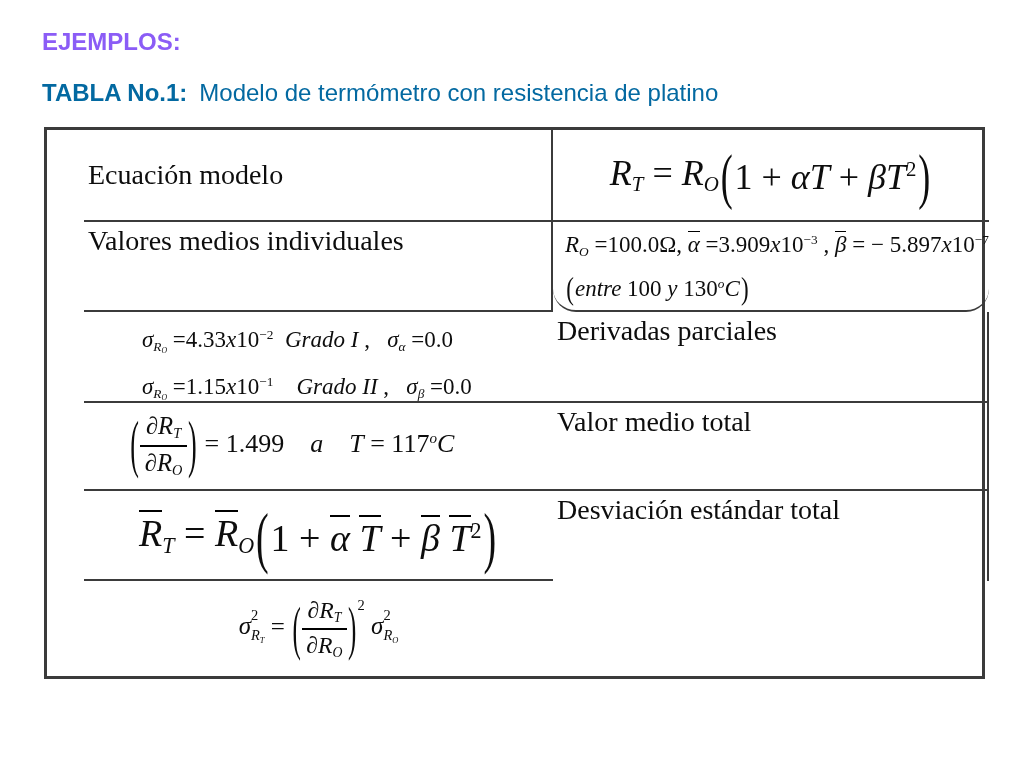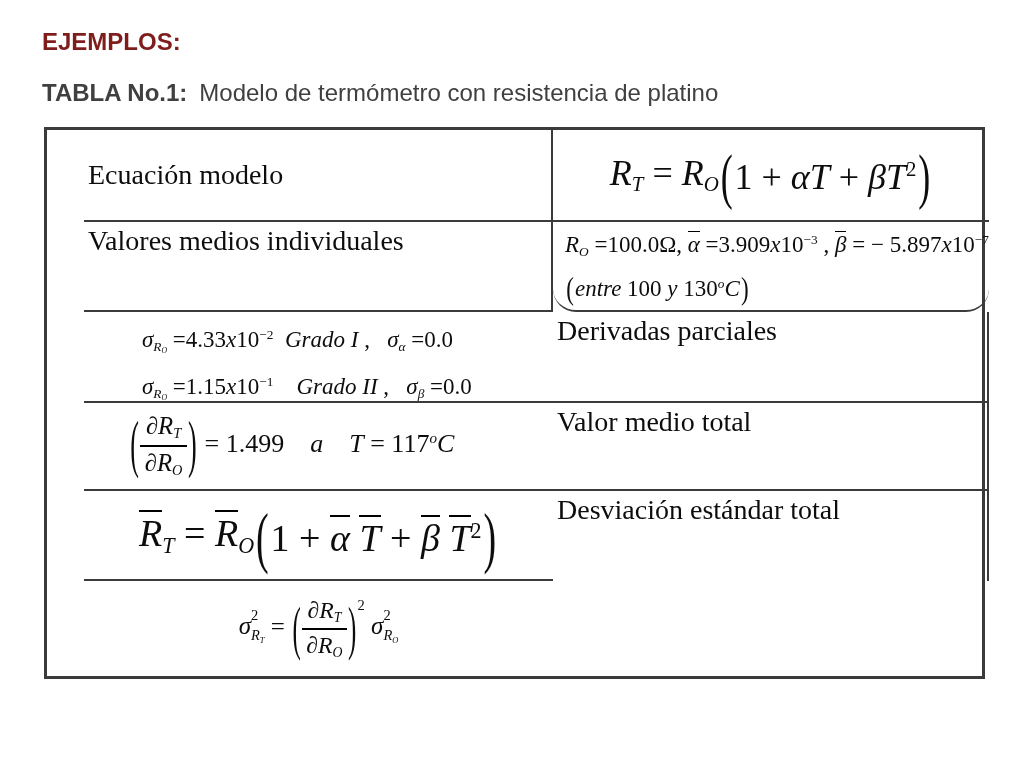--- a/index.html
+++ b/index.html
@@ -1,23 +1,23 @@
 <!DOCTYPE html>
 <html style="--bcol: #3b3b3b;"><head>
 <meta charset="utf-8">
 <style>
   html,body{margin:0;padding:0;background:#ffffff;}
   .slide{position:relative;width:1024px;height:768px;background:#fff;overflow:hidden;
          font-family:"Liberation Serif","DejaVu Serif",serif;color:#0d0d0d;}
 
   
   .hdr1{position:absolute;left:42px;top:28px;font-family:"Liberation Sans","DejaVu Sans",sans-serif;
-        font-size:24px;font-weight:700;color:#7f1d1d;}
+        font-size:24px;font-weight:700;color:#8b5cf6;}
   .hdr2{position:absolute;left:42px;top:79px;font-family:"Liberation Sans","DejaVu Sans",sans-serif;
-        font-size:24px;color:#404040;}
+        font-size:24px;color:#0369a1;}
   .hdr2 .b{font-weight:700;}
   .hdr2 .t{margin-left:12px;font-weight:400;}
 
   
   .ptable{position:absolute;left:44px;top:127px;width:941px;height:552px;box-sizing:border-box;
           border:3px solid var(--bcol,#3b3b3b);display:grid;
           grid-template-columns:469px 1fr;
           grid-template-rows:92px 90px 91px 88px 90px 1fr;background:#fff;padding-left:37px;}
   .cell{box-sizing:border-box;border:0 solid var(--bcol,#3b3b3b);overflow:visible;}
   .bR{border-right-width:2.5px;}

